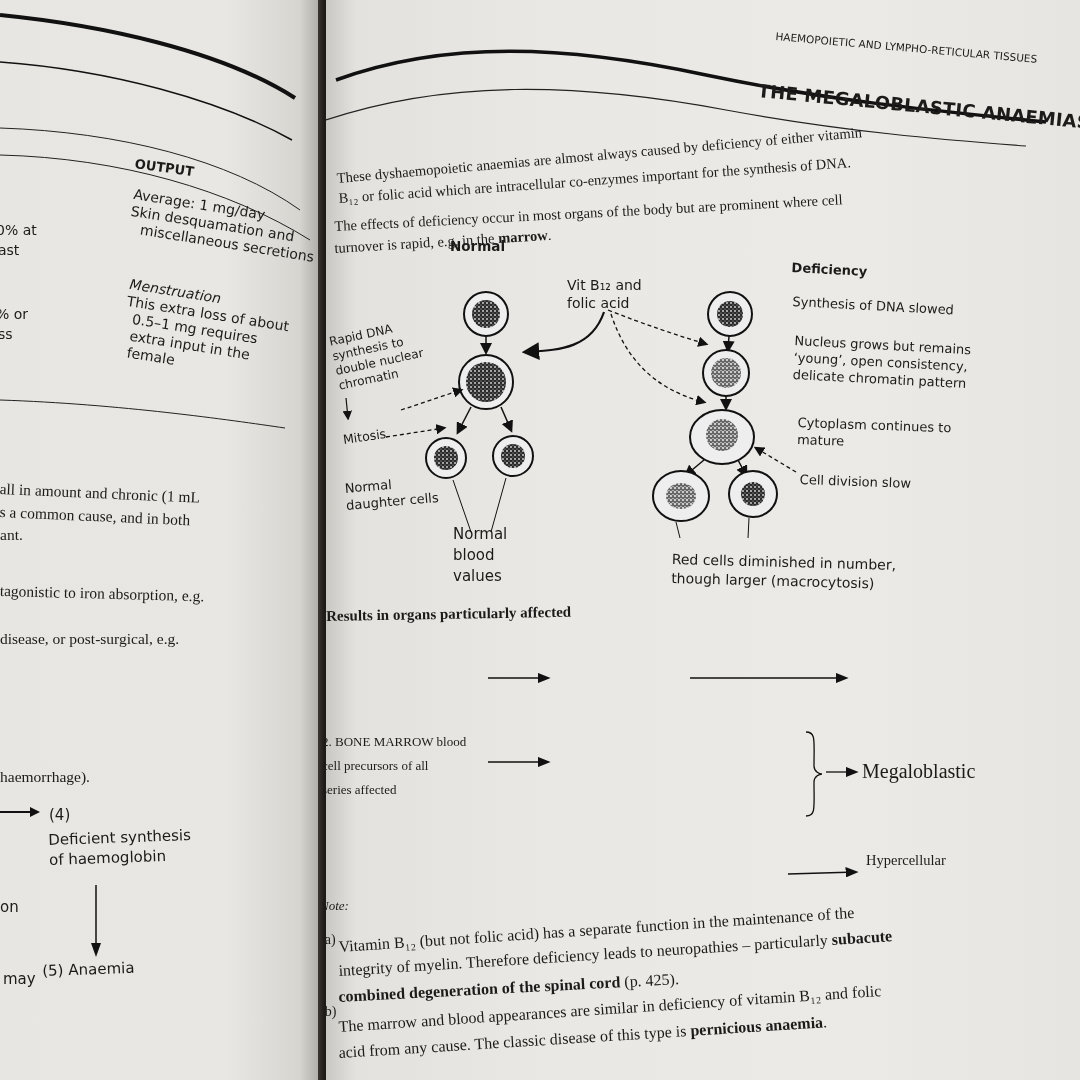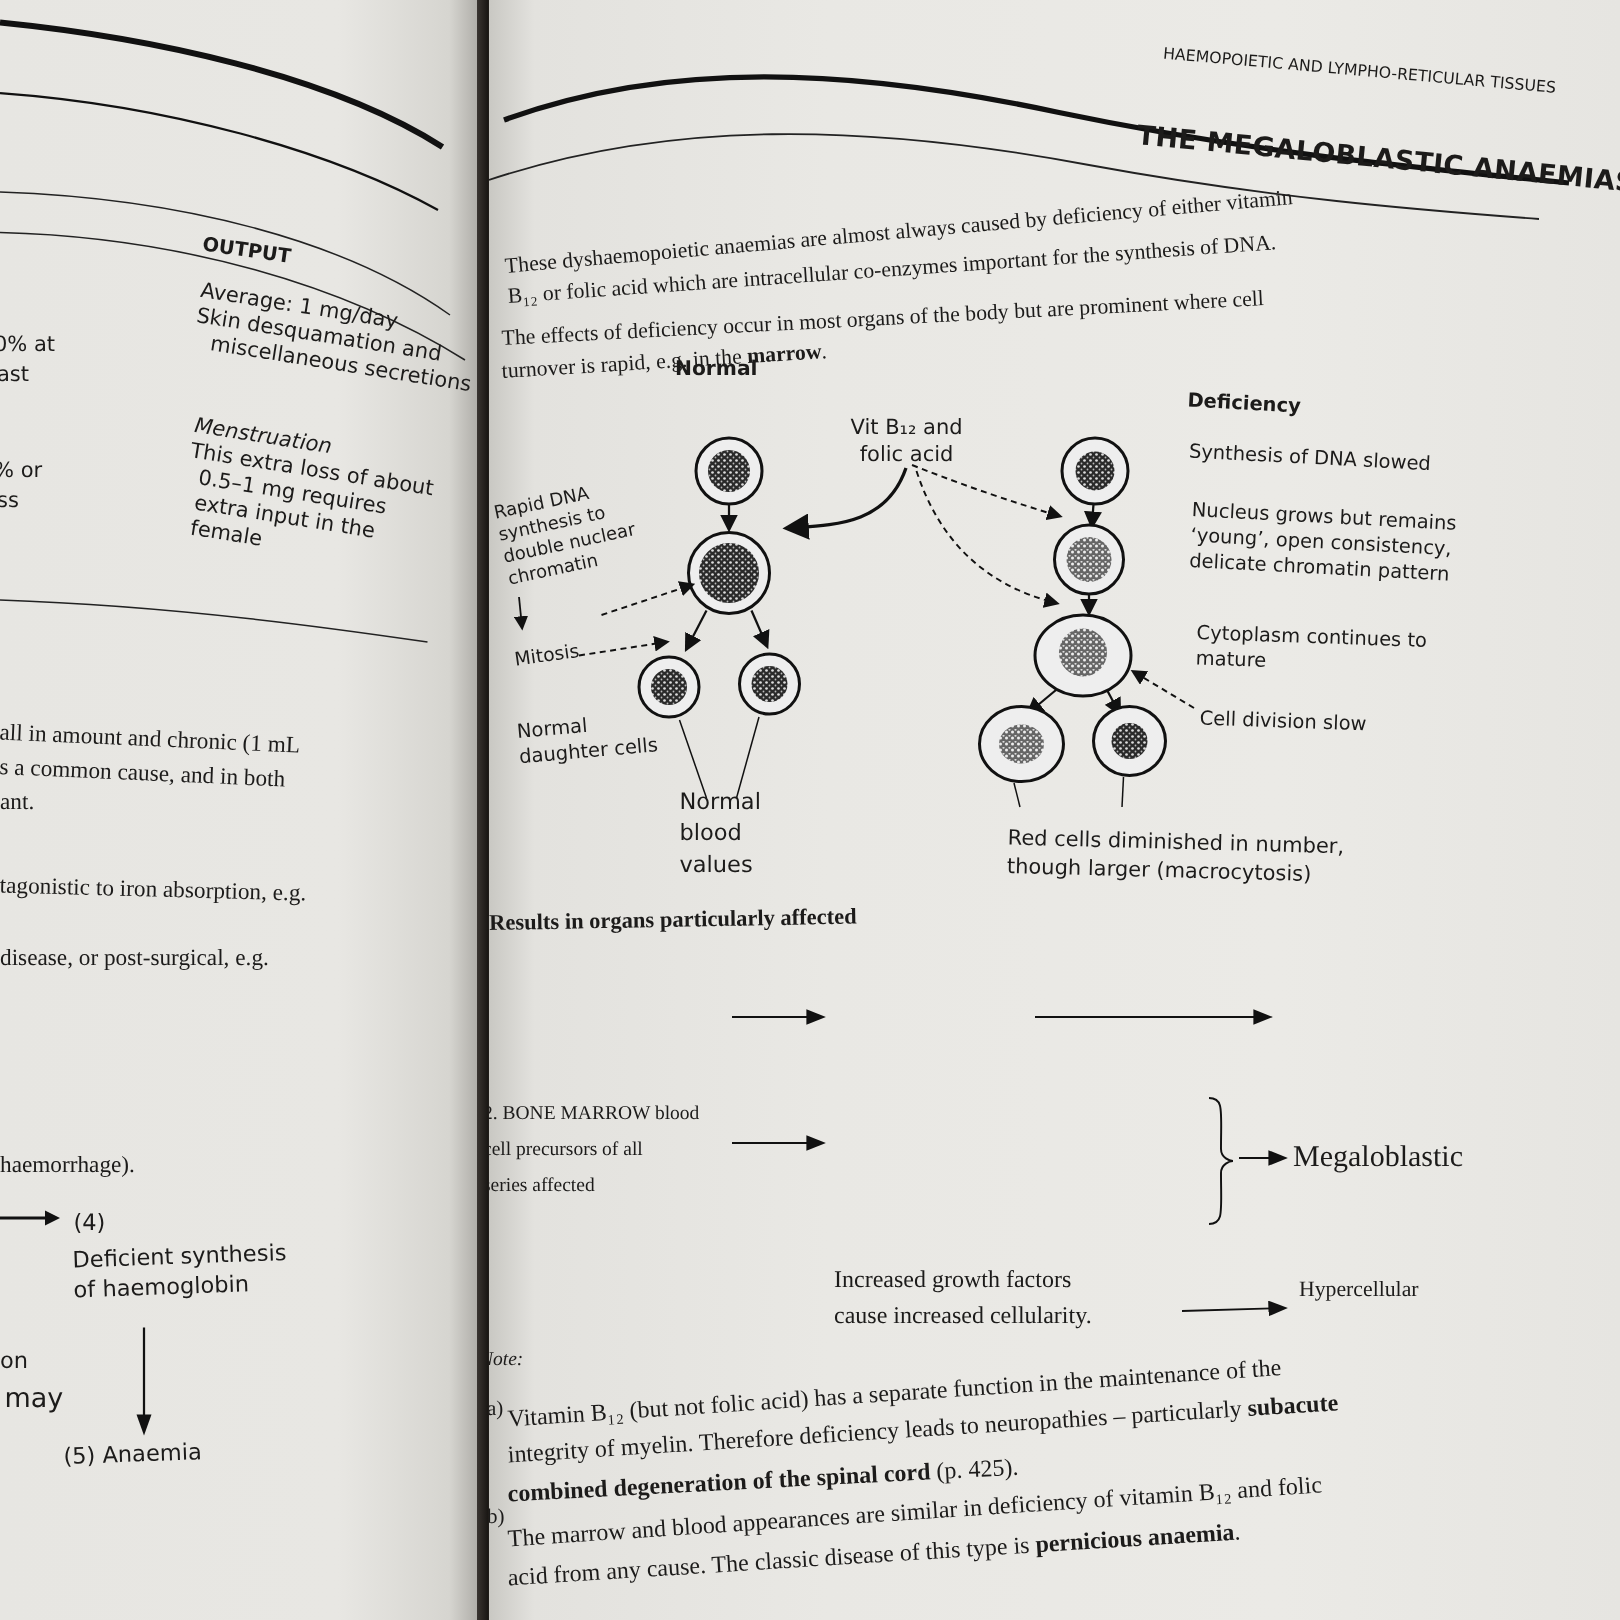--- a/index.html
+++ b/index.html
@@ -66,21 +66,21 @@
   <div class="abs rot" style="left:0;top:582px;font-size:15.5px;transform:rotate(1.5deg)">tagonistic to iron absorption, e.g.</div>
   <div class="abs" style="left:0;top:630px;font-size:15.5px">disease, or post-surgical, e.g.</div>
   <div class="abs" style="left:0;top:768px;font-size:15.5px">haemorrhage).</div>
 
   <div class="abs sans" style="left:49px;top:806px;font-size:15px">(4)</div>
   <div class="abs sans rot" style="left:48px;top:830px;font-size:15px;line-height:20px;transform:rotate(-2deg)">
     <div>Deficient synthesis</div>
     <div>of haemoglobin</div>
   </div>
   <div class="abs sans" style="left:0;top:898px;font-size:15px">on</div>
-  <div class="abs sans" style="left:3px;top:922px;font-size:18px">may</div>
+  <div class="abs sans" style="left:3px;top:970px;font-size:15px">may</div>
   <div class="abs sans rot" style="left:42px;top:962px;font-size:15px;transform:rotate(-2deg)">(5) Anaemia</div>
 </div>
 
 <div class="gutter"></div>
 
 <div class="page right-page">
   <svg width="754" height="160" style="left:0;top:0">
     <path d="M10,80 C120,40 240,45 380,75 C500,100 600,110 720,122" stroke="#111" stroke-width="3.5" fill="none"></path>
     <path d="M0,120 C120,80 250,82 400,110 C520,132 620,140 700,146" stroke="#222" stroke-width="1.2" fill="none"></path>
   </svg>
@@ -90,21 +90,21 @@
 
   <div class="abs rot" style="left:10px;top:170px;font-size:14.5px;transform:rotate(-5deg)">These dyshaemopoietic anaemias are almost always caused by deficiency of either vitamin</div>
   <div class="abs rot" style="left:12px;top:190px;font-size:14.5px;transform:rotate(-4deg)">B₁₂ or folic acid which are intracellular co-enzymes important for the synthesis of DNA.</div>
   <div class="abs rot" style="left:8px;top:218px;font-size:14.5px;transform:rotate(-3deg)">The effects of deficiency occur in most organs of the body but are prominent where cell</div>
   <div class="abs rot" style="left:8px;top:240px;font-size:14.5px;transform:rotate(-3.5deg)">
     <span>turnover is rapid, e.g. in the </span><b>marrow</b><span>.</span>
   </div>
 
   <div class="abs sans bold" style="left:124px;top:238px;font-size:13.5px">Normal</div>
   <div class="abs sans bold rot" style="left:466px;top:260px;font-size:13px;transform:rotate(3deg)">Deficiency</div>
-  <div class="abs sans" style="left:241px;top:276px;font-size:14px;line-height:18px;text-align:center">
+  <div class="abs sans" style="left:241px;top:276px;font-size:14px;line-height:18px;text-align:left">
     <div>Vit B₁₂ and</div>
     <div>folic acid</div>
   </div>
 
   <svg width="754" height="340" style="left:0;top:270px">
     <defs>
       <pattern id="spk" width="4" height="4" patternUnits="userSpaceOnUse">
         <rect width="4" height="4" fill="#2a2a2a"></rect>
           <circle cx="1" cy="1" r="0.9" fill="#ddd"></circle>
           <circle cx="3" cy="3" r="0.6" fill="#bbb"></circle>
@@ -198,24 +198,20 @@
   <div class="abs bold rot" style="left:0;top:608px;font-size:15px;transform:rotate(-1deg)">Results in organs particularly affected</div>
 
 
   <div class="abs" style="left:-4px;top:730px;font-size:13px;line-height:24px">
     <div>2. BONE MARROW blood</div>
     <div>cell precursors of all</div>
     <div>series affected</div>
   </div>
   <div class="abs" style="left:536px;top:760px;font-size:20px">Megaloblastic</div>
 
-  <div class="abs" style="left:230px;top:842px;font-size:16px;line-height:24px">
-    <div>Increased growth factors</div>
-    <div>cause increased cellularity.</div>
-  </div>
   <div class="abs" style="left:540px;top:852px;font-size:14.5px">Hypercellular</div>
 
   <svg width="754" height="260" style="left:0;top:640px">
     <defs>
         <marker id="ah2" markerWidth="10" markerHeight="8" refX="8" refY="4" orient="auto">
           <path d="M0,0 L10,4 L0,8 z" fill="#111"></path>
         </marker>
       </defs>
     <line x1="162" y1="38" x2="222" y2="38" stroke="#111" stroke-width="1.3" marker-end="url(#ah2)"></line>
     <line x1="364" y1="38" x2="520" y2="38" stroke="#111" stroke-width="1.3" marker-end="url(#ah2)"></line>

